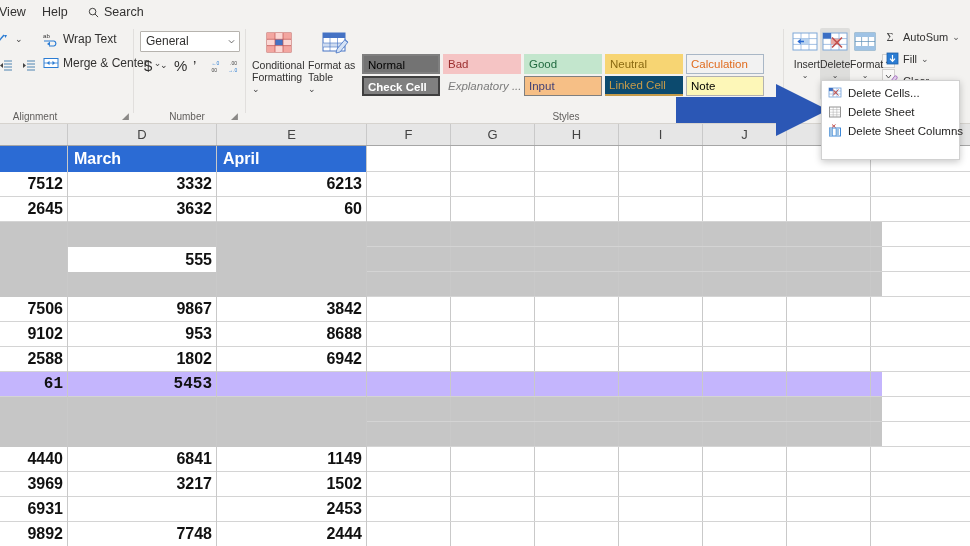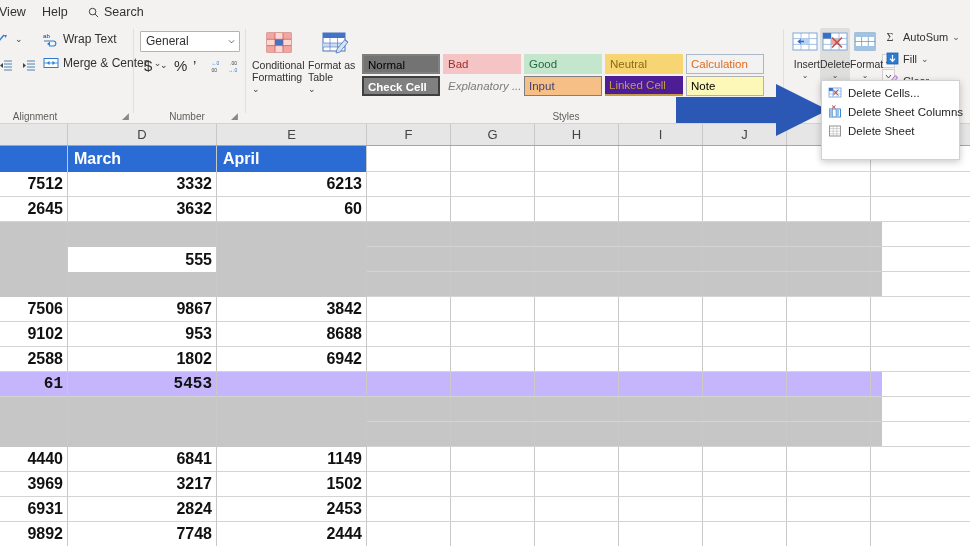--- a/index.html
+++ b/index.html
@@ -318,21 +318,21 @@
 
         <div class="style-cell" style="left:0px; top:22px; width:78px; background:#808080; color:#ffffff; border:2px solid #3f3f3f; font-weight:bold;">
           <span>Check Cell</span>
         </div>
         <div class="style-cell" style="left:81px; top:22px; width:78px; background:#f3f2f0; color:#7b7b7b; border:1px solid #f3f2f0; font-style:italic;">
           <span>Explanatory ...</span>
         </div>
         <div class="style-cell" style="left:162px; top:22px; width:78px; background:#f6bf86; color:#3f3f76; border:1px solid #7f7f7f;">
           <span>Input</span>
         </div>
-        <div class="style-cell" style="left:243px; top:22px; width:78px; background:#4c1d95; color:#c59b4a; border-bottom:2px solid #c59b4a;">
+        <div class="style-cell" style="left:243px; top:22px; width:78px; background:#0c4a6e; color:#c59b4a; border-bottom:2px solid #c59b4a;">
           <span>Linked Cell</span>
         </div>
         <div class="style-cell" style="left:324px; top:22px; width:78px; background:#fdf7b8; color:#000000; border:1px solid #b2b2b2;">
           <span>Note</span>
         </div>
 
         <div class="gal-spin" style="top:0px;">
           <svg width="7" height="5" viewBox="0 0 7 5">
               <path d="M1 4 L3.5 1 L6 4" stroke="#444" stroke-width="0.9" fill="none"></path>
             </svg>
@@ -521,21 +521,20 @@
       <div class="cell" style="left:68px; width:149px;">6841</div>
       <div class="cell" style="left:217px; width:150px;">1149</div>
     </div>
     <div class="row" style="top:326px; height:25px; background:#fff; border-bottom:1px solid #d4d4d4;">
       <div class="cell" style="left:0; width:68px;">3969</div>
       <div class="cell" style="left:68px; width:149px;">3217</div>
       <div class="cell" style="left:217px; width:150px;">1502</div>
     </div>
     <div class="row" style="top:351px; height:25px; background:#fff; border-bottom:1px solid #d4d4d4;">
       <div class="cell" style="left:0; width:68px;">6931</div>
-      <div class="cell" style="left:68px; width:149px;">2824</div>
       <div class="cell" style="left:217px; width:150px;text-align:center;">2453</div>
     </div>
     <div class="row" style="top:376px; height:25px; background:#fff; border-bottom:1px solid #d4d4d4;">
       <div class="cell" style="left:0; width:68px;">9892</div>
       <div class="cell" style="left:68px; width:149px;">7748</div>
       <div class="cell" style="left:217px; width:150px;">2444</div>
     </div>
 
     <div class="gridline-v" style="left:67px;  height:400px;"></div>
     <div class="gridline-v" style="left:216px; height:400px;"></div>
@@ -584,38 +583,38 @@
           <line x1="1" y1="8" x2="13" y2="8"></line>
         </g>
       <path d="M5 3.5 L10.5 9.5 M10.5 3.5 L5 9.5" stroke="#c0504d" stroke-width="1"></path>
     </svg>
     <span class="mlabel">Delete Cells...</span>
   </div>
 
 
   <div class="menu-row">
     <svg class="mico" viewBox="0 0 14 14">
+      <rect x="1.5" y="2" width="11" height="10" fill="#fff" stroke="#888" stroke-width="0.9"></rect>
+      <g stroke="#aaa" stroke-width="0.5">
+        <line x1="1.5" y1="4.6" x2="12.5" y2="4.6"></line>
+          <line x1="1.5" y1="7.2" x2="12.5" y2="7.2"></line>
+          <line x1="1.5" y1="9.8" x2="12.5" y2="9.8"></line>
+        <line x1="5.2" y1="2" x2="5.2" y2="12"></line>
+          <line x1="8.8" y1="2" x2="8.8" y2="12"></line>
+      </g>
+    </svg>
+    <span class="mlabel">Delete Sheet</span>
+  </div>
+
+  <div class="menu-row">
+    <svg class="mico" viewBox="0 0 14 14">
       <rect x="1.5" y="4" width="11" height="8" fill="#fff" stroke="#2b7cd3" stroke-width="0.9"></rect>
       <rect x="1.5" y="4" width="3" height="8" fill="#9fc3e5"></rect>
       <rect x="8" y="4" width="3" height="8" fill="#9fc3e5"></rect>
       <g stroke="#2b7cd3" stroke-width="0.5">
           <line x1="4.5" y1="4" x2="4.5" y2="12"></line>
           <line x1="8" y1="4" x2="8" y2="12"></line>
         </g>
       <path d="M4 0.5 L7.5 3.5 M7.5 0.5 L4 3.5" stroke="#c0504d" stroke-width="1"></path>
     </svg>
     <span class="mlabel">Delete Sheet Columns</span>
   </div>
-
-  <div class="menu-row">
-    <svg class="mico" viewBox="0 0 14 14">
-      <rect x="1.5" y="2" width="11" height="10" fill="#fff" stroke="#888" stroke-width="0.9"></rect>
-      <g stroke="#aaa" stroke-width="0.5">
-        <line x1="1.5" y1="4.6" x2="12.5" y2="4.6"></line>
-          <line x1="1.5" y1="7.2" x2="12.5" y2="7.2"></line>
-          <line x1="1.5" y1="9.8" x2="12.5" y2="9.8"></line>
-        <line x1="5.2" y1="2" x2="5.2" y2="12"></line>
-          <line x1="8.8" y1="2" x2="8.8" y2="12"></line>
-      </g>
-    </svg>
-    <span class="mlabel">Delete Sheet</span>
-  </div>
 </div>
 
 </body></html>

